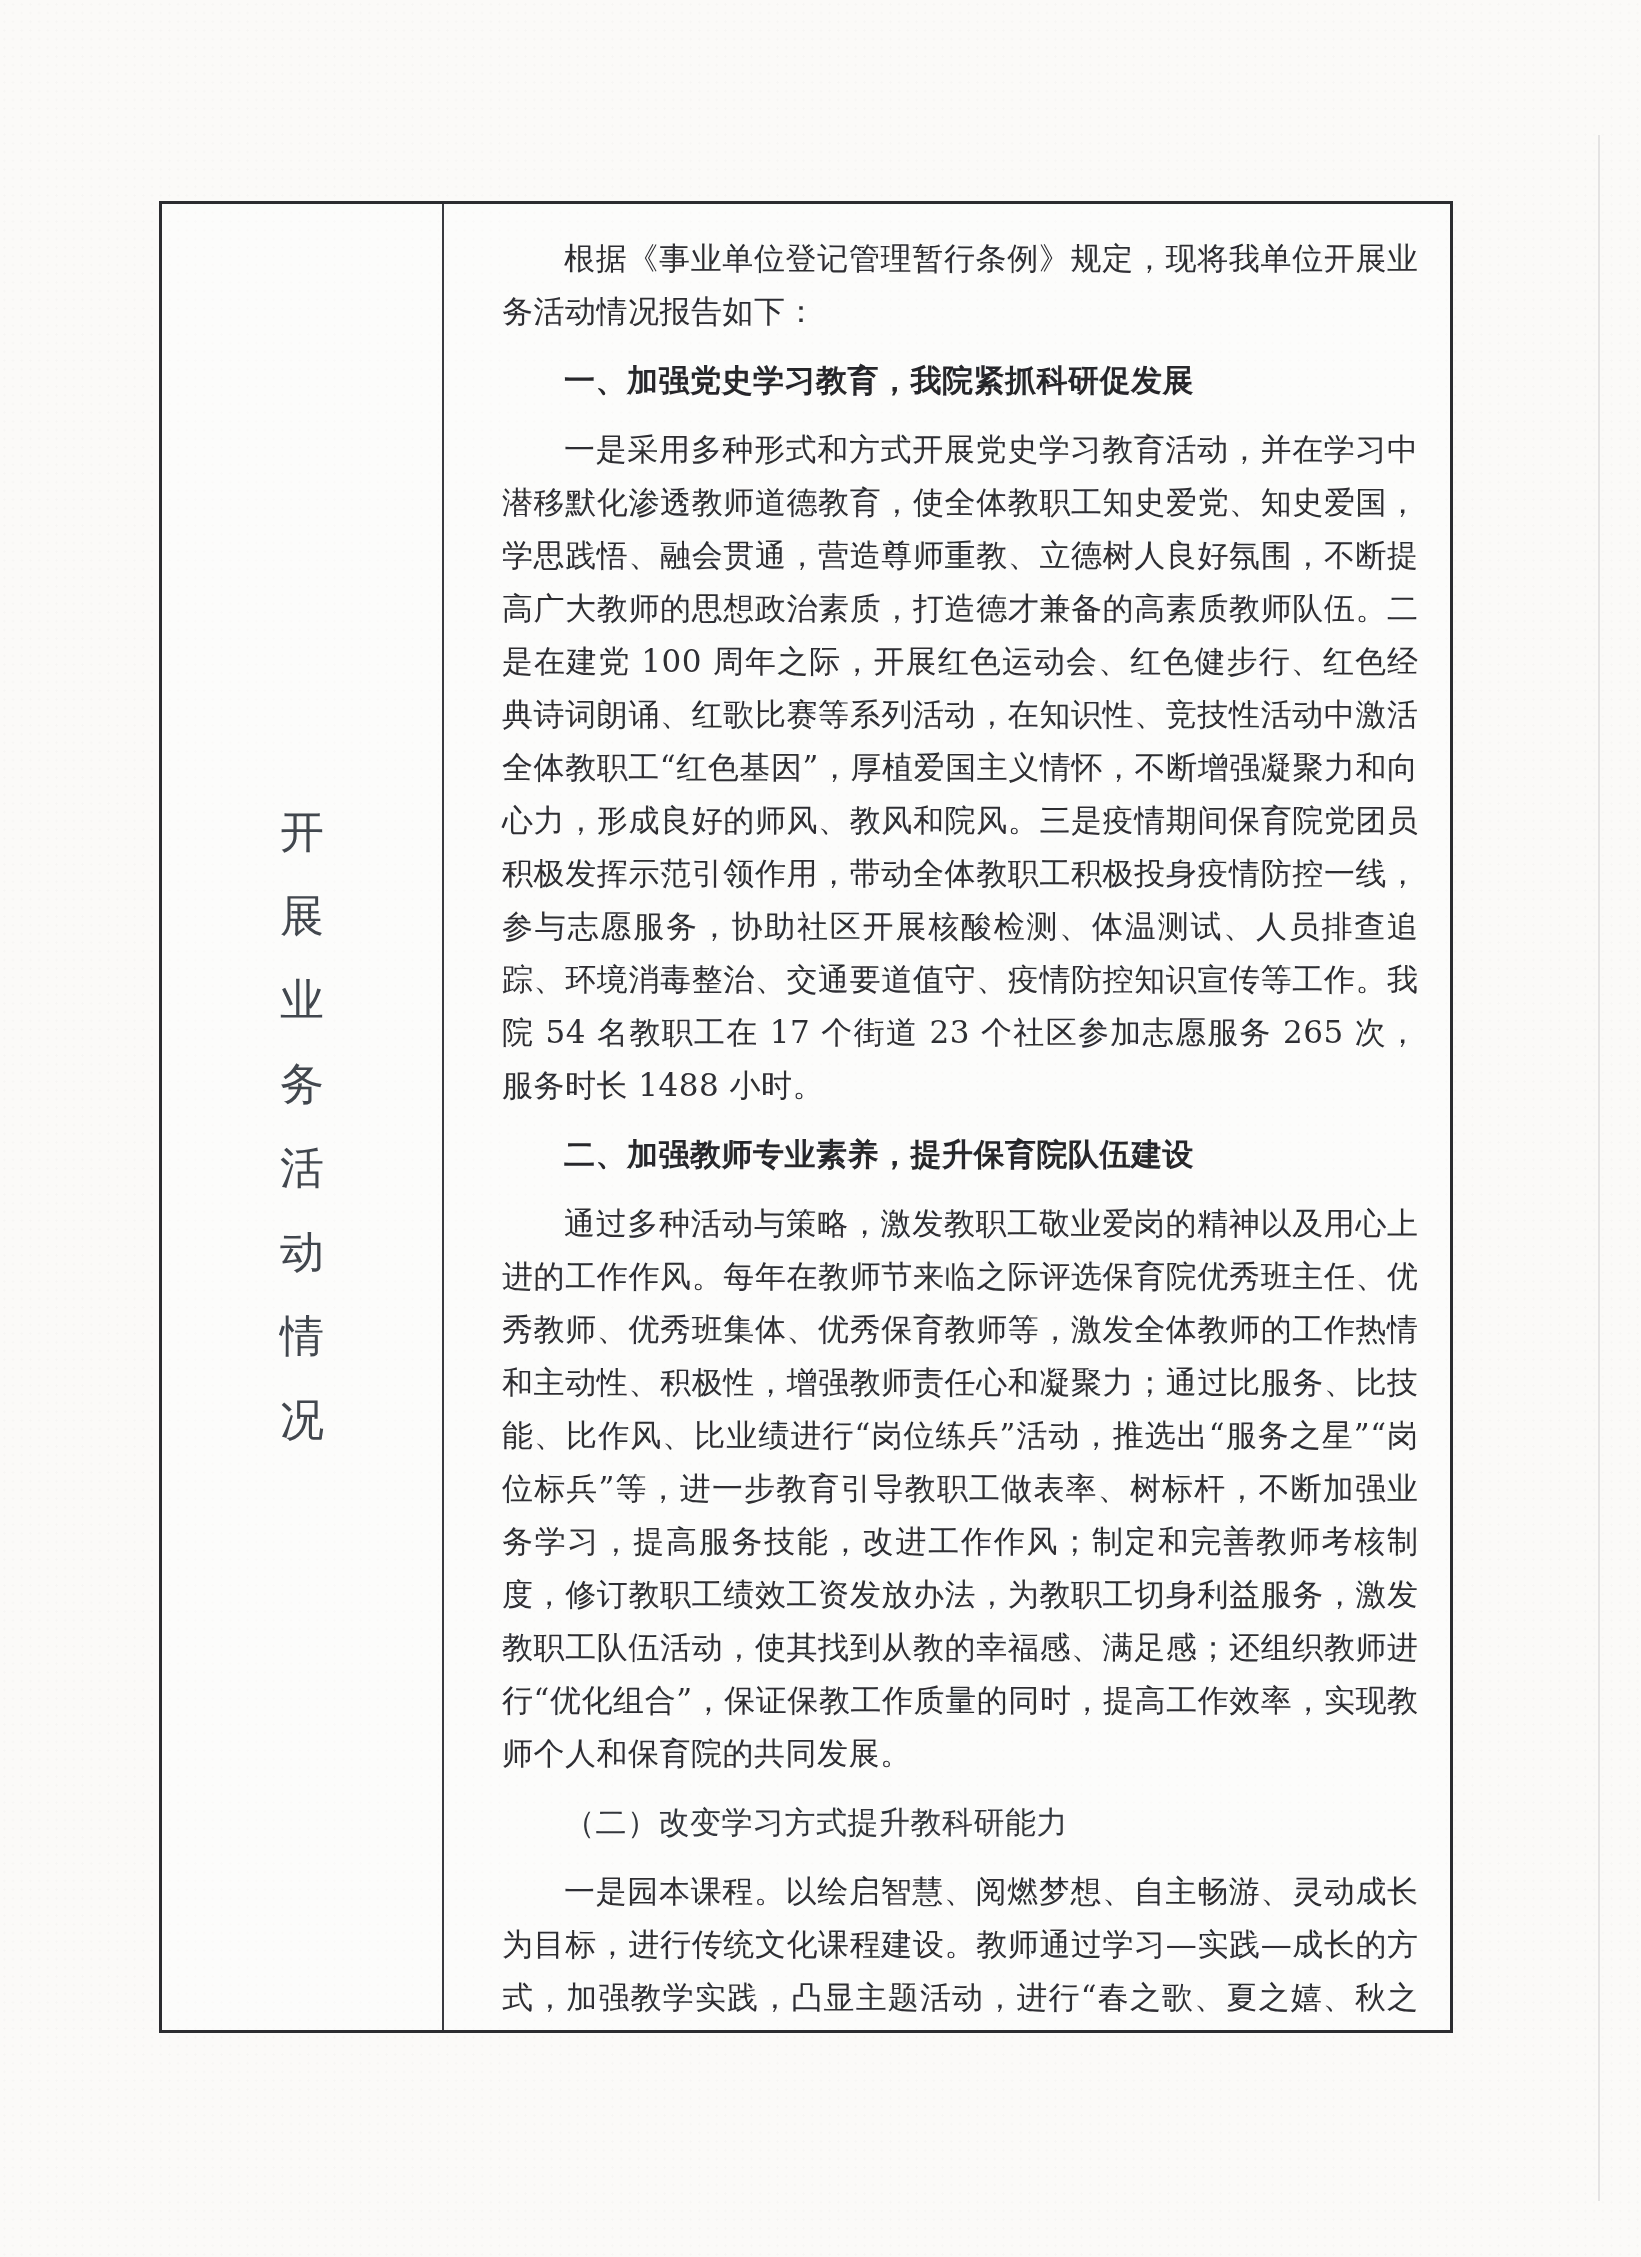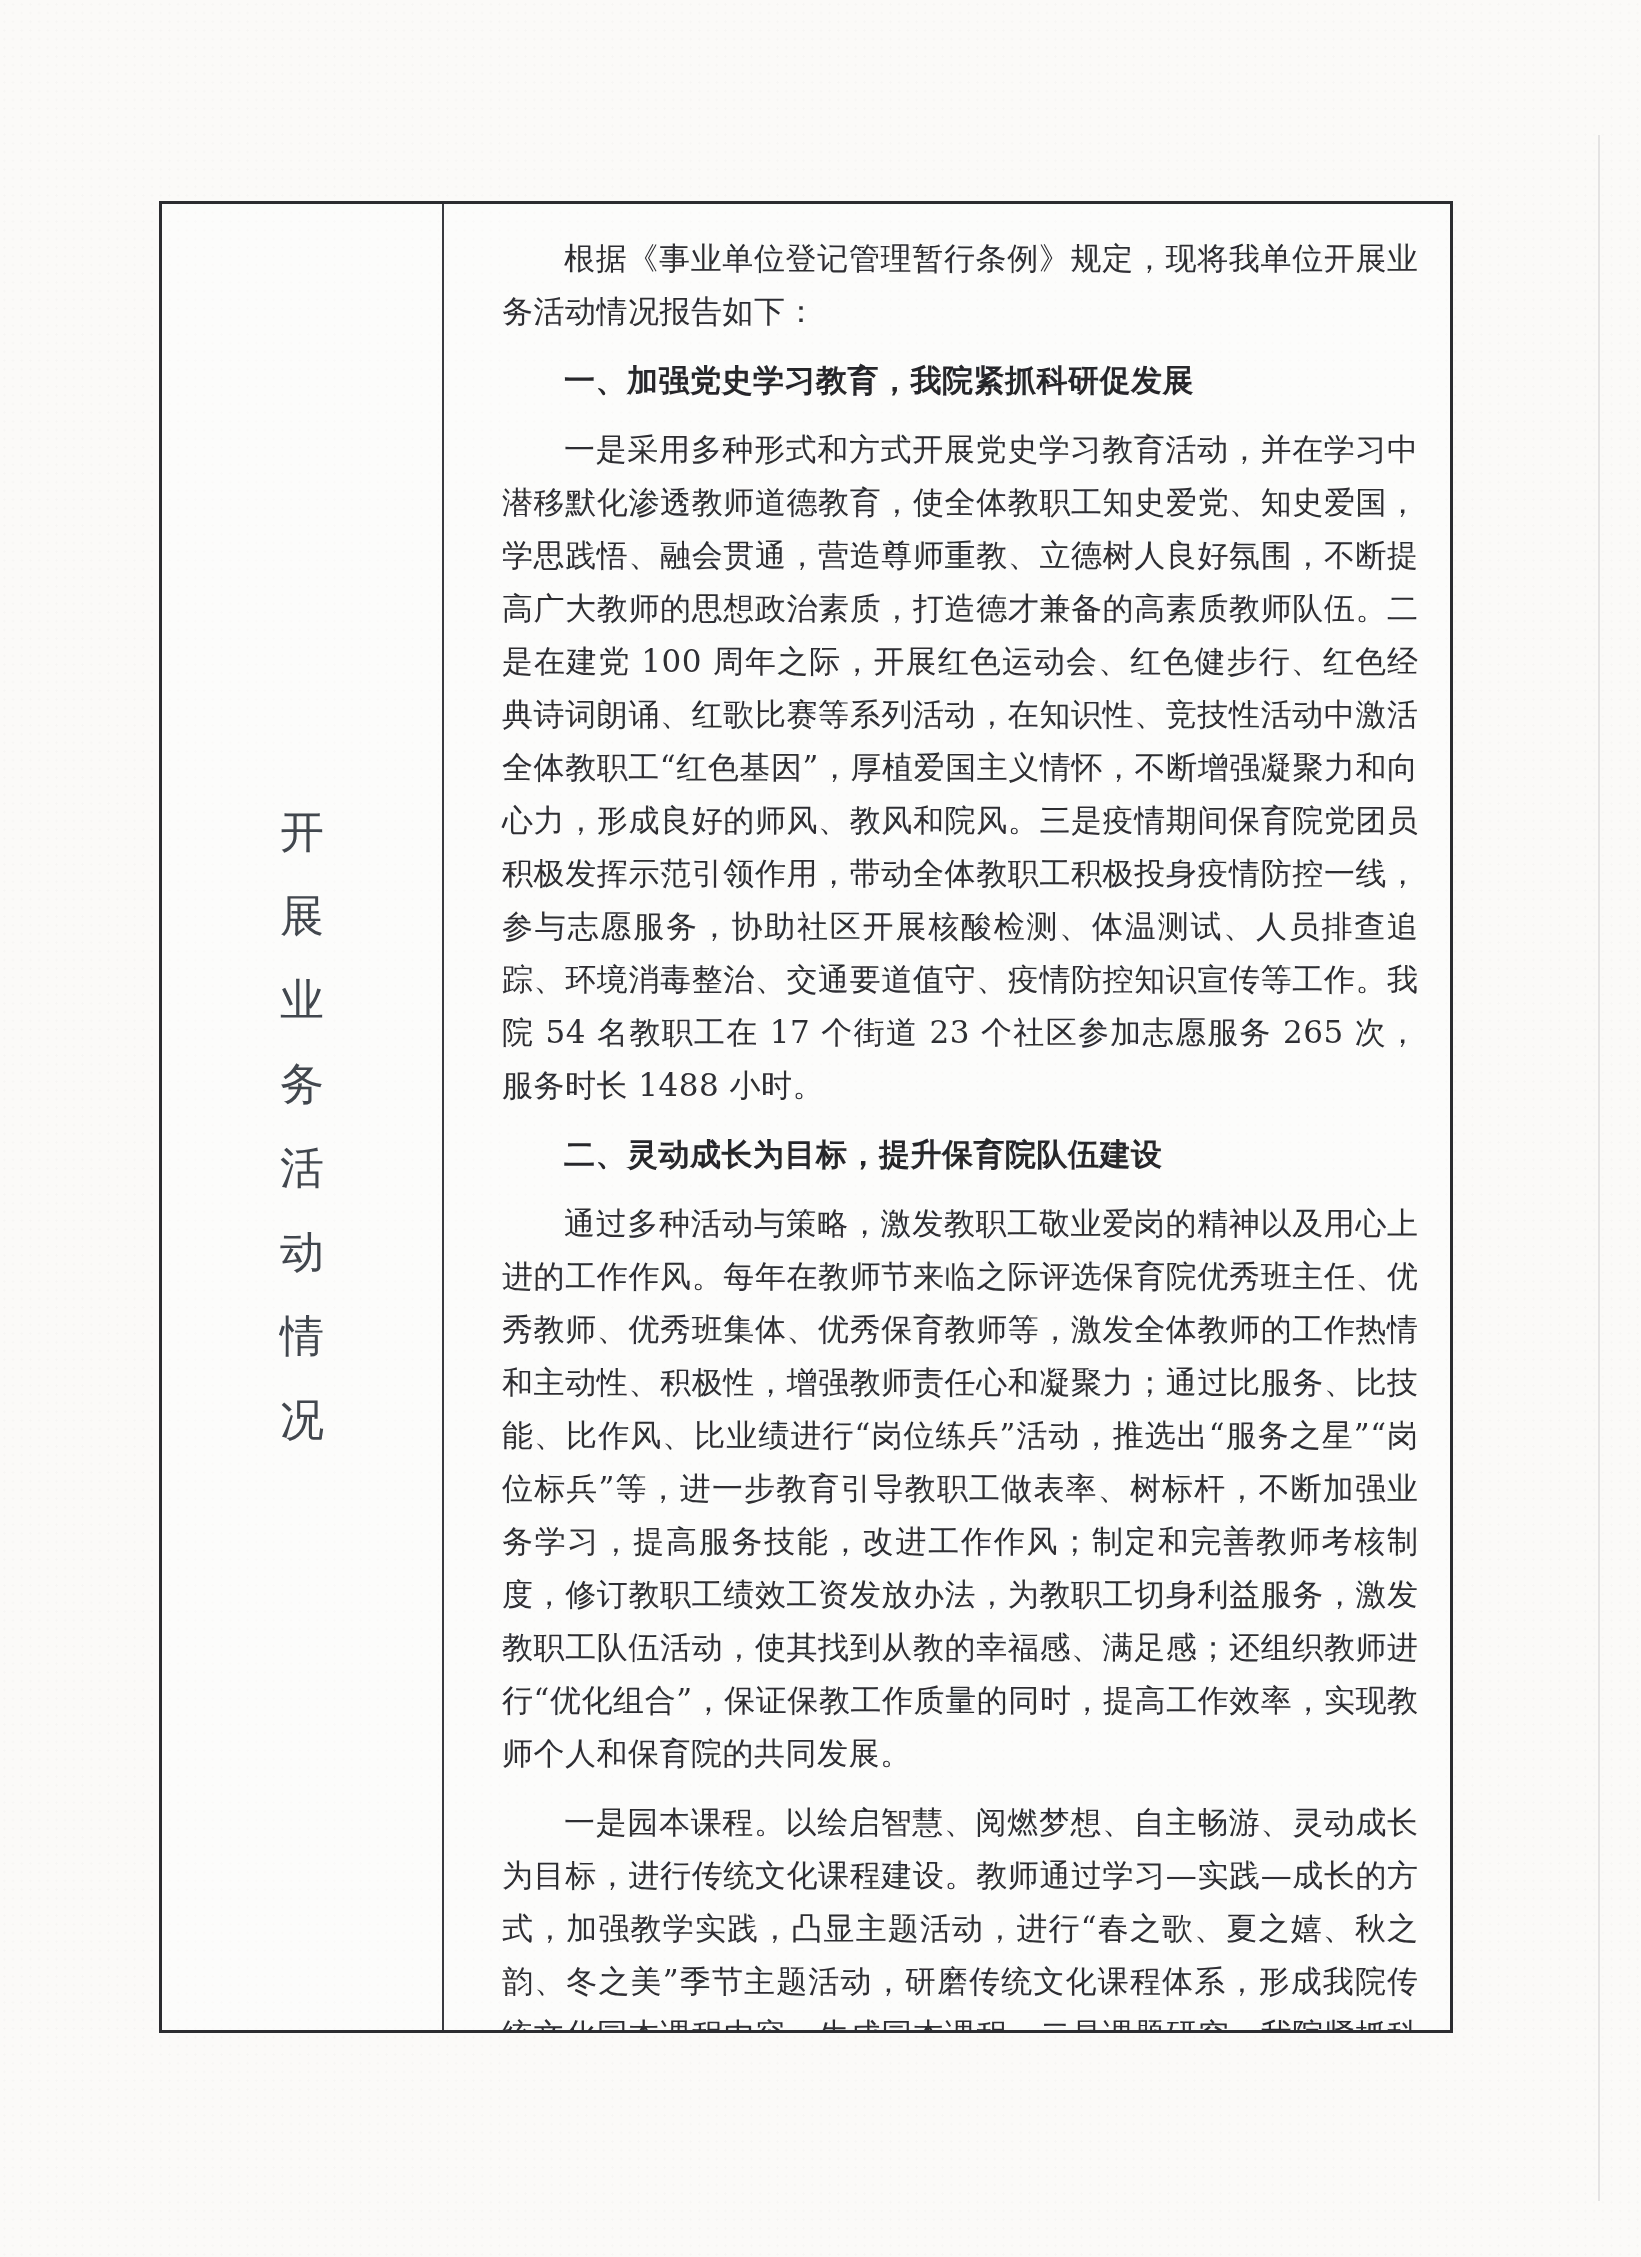--- a/index.html
+++ b/index.html
@@ -104,21 +104,22 @@
           <div class="vchar">动</div>
           <div class="vchar">情</div>
           <div class="vchar">况</div>
         </div>
     </div>
 
     <div class="body-cell">
         <p class="para body">根据《事业单位登记管理暂行条例》规定，现将我单位开展业务活动情况报告如下：</p>
         <p class="para heading">一、加强党史学习教育，我院紧抓科研促发展</p>
         <p class="para body">一是采用多种形式和方式开展党史学习教育活动，并在学习中潜移默化渗透教师道德教育，使全体教职工知史爱党、知史爱国，学思践悟、融会贯通，营造尊师重教、立德树人良好氛围，不断提高广大教师的思想政治素质，打造德才兼备的高素质教师队伍。二是在建党 100 周年之际，开展红色运动会、红色健步行、红色经典诗词朗诵、红歌比赛等系列活动，在知识性、竞技性活动中激活全体教职工“红色基因”，厚植爱国主义情怀，不断增强凝聚力和向心力，形成良好的师风、教风和院风。三是疫情期间保育院党团员积极发挥示范引领作用，带动全体教职工积极投身疫情防控一线，参与志愿服务，协助社区开展核酸检测、体温测试、人员排查追踪、环境消毒整治、交通要道值守、疫情防控知识宣传等工作。我院 54 名教职工在 17 个街道 23 个社区参加志愿服务 265 次，服务时长 1488 小时。</p>
-        <p class="para heading">二、灵动成长为目标，提升保育院队伍建设</p>
+        <p class="para heading">二、加强教师专业素养，提升保育院队伍建设</p>
         <p class="para body">通过多种活动与策略，激发教职工敬业爱岗的精神以及用心上进的工作作风。每年在教师节来临之际评选保育院优秀班主任、优秀教师、优秀班集体、优秀保育教师等，激发全体教师的工作热情和主动性、积极性，增强教师责任心和凝聚力；通过比服务、比技能、比作风、比业绩进行“岗位练兵”活动，推选出“服务之星”“岗位标兵”等，进一步教育引导教职工做表率、树标杆，不断加强业务学习，提高服务技能，改进工作作风；制定和完善教师考核制度，修订教职工绩效工资发放办法，为教职工切身利益服务，激发教职工队伍活动，使其找到从教的幸福感、满足感；还组织教师进行“优化组合”，保证保教工作质量的同时，提高工作效率，实现教师个人和保育院的共同发展。</p>
+        <p class="para subheading">（二）改变学习方式提升教科研能力</p>
         <p class="para body">一是园本课程。以绘启智慧、阅燃梦想、自主畅游、灵动成长为目标，进行传统文化课程建设。教师通过学习—实践—成长的方式，加强教学实践，凸显主题活动，进行“春之歌、夏之嬉、秋之韵、冬之美”季节主题活动，研磨传统文化课程体系，形成我院传统文化园本课程内容，生成园本课程。二是课题研究。我院紧抓科研促发展，认真开展课题研究，不断提高研究的实效性，5 项“十三五”规划课题均按计划全</p>
       </div>
 
   </div>
 
 </div>
 
 
 </body></html>

